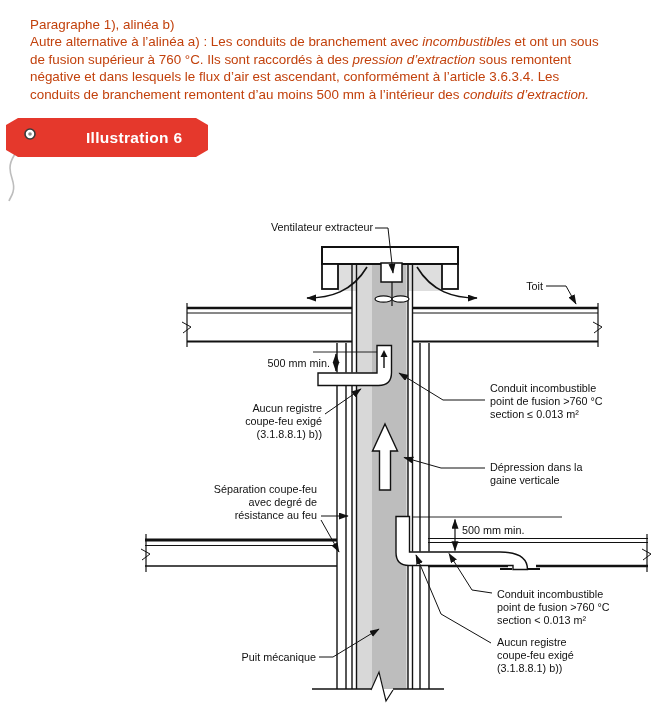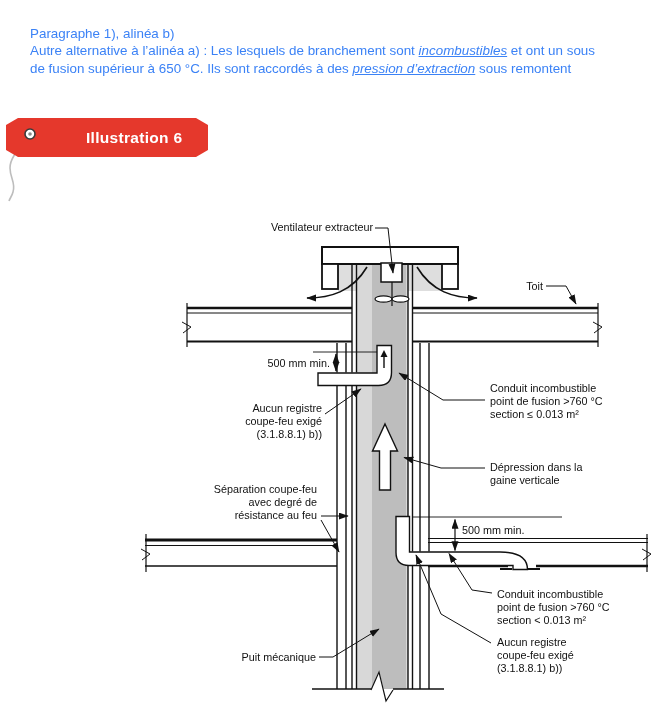--- a/index.html
+++ b/index.html
@@ -1,34 +1,36 @@
 <!DOCTYPE html>
 <html><head>
 <meta charset="utf-8">
 <style>
   html,body{margin:0;padding:0;background:#fff;}
   .page{position:relative;width:668px;height:718px;background:#ffffff;overflow:hidden;
         font-family:"Liberation Sans",sans-serif;}
-  .para{position:absolute;left:30px;top:25px;width:632px;font-size:13.4px;line-height:17.4px;
-        color:#3b82f6;}
+  .para{position:absolute;left:30px;top:16px;width:632px;font-size:13.4px;line-height:17.4px;
+        color:#c2410c;}
   .pline{white-space:nowrap;}
-  .pline span.it{font-style:italic;text-decoration:underline;}
+  .pline span.it{font-style:italic;}
   svg.layer{position:absolute;left:0;top:0;}
   svg text{font-family:"Liberation Sans",sans-serif;font-size:10.8px;fill:#111;}
   svg text.ribbon-t{font-size:15.5px;font-weight:bold;fill:#fff;letter-spacing:.3px;}
 </style>
 </head>
 <body>
 
 <div class="page">
 
   <div class="para">
     <div class="pline"><span>Paragraphe 1), alinéa b)</span></div>
-    <div class="pline"><span>Autre alternative à l’alinéa a) : Les lesquels de branchement sont </span><span class="it">incombustibles</span><span> et ont un sous</span></div>
-    <div class="pline"><span>de fusion supérieur à 650 °C. Ils sont raccordés à des </span><span class="it">pression d’extraction</span><span> sous remontent</span></div>
+    <div class="pline"><span>Autre alternative à l’alinéa a) : Les conduits de branchement avec </span><span class="it">incombustibles</span><span> et ont un sous</span></div>
+    <div class="pline"><span>de fusion supérieur à 760 °C. Ils sont raccordés à des </span><span class="it">pression d’extraction</span><span> sous remontent</span></div>
+    <div class="pline"><span>négative et dans lesquels le flux d’air est ascendant, conformément à l’article 3.6.3.4. Les</span></div>
+    <div class="pline"><span>conduits de branchement remontent d’au moins 500 mm à l’intérieur des </span><span class="it">conduits d’extraction.</span></div>
   </div>
 
   <svg class="layer" width="668" height="718" viewBox="0 0 668 718">
     <defs>
       <marker id="ah" markerWidth="11" markerHeight="8" refX="9.3" refY="3.5" orient="auto" markerUnits="userSpaceOnUse">
         <path d="M0,0 L10,3.5 L0,7 Z" fill="#111"></path>
       </marker>
       <marker id="ahs" markerWidth="11" markerHeight="8" refX="9.3" refY="3.5" orient="auto-start-reverse" markerUnits="userSpaceOnUse">
         <path d="M0,0 L10,3.5 L0,7 Z" fill="#111"></path>
       </marker>

